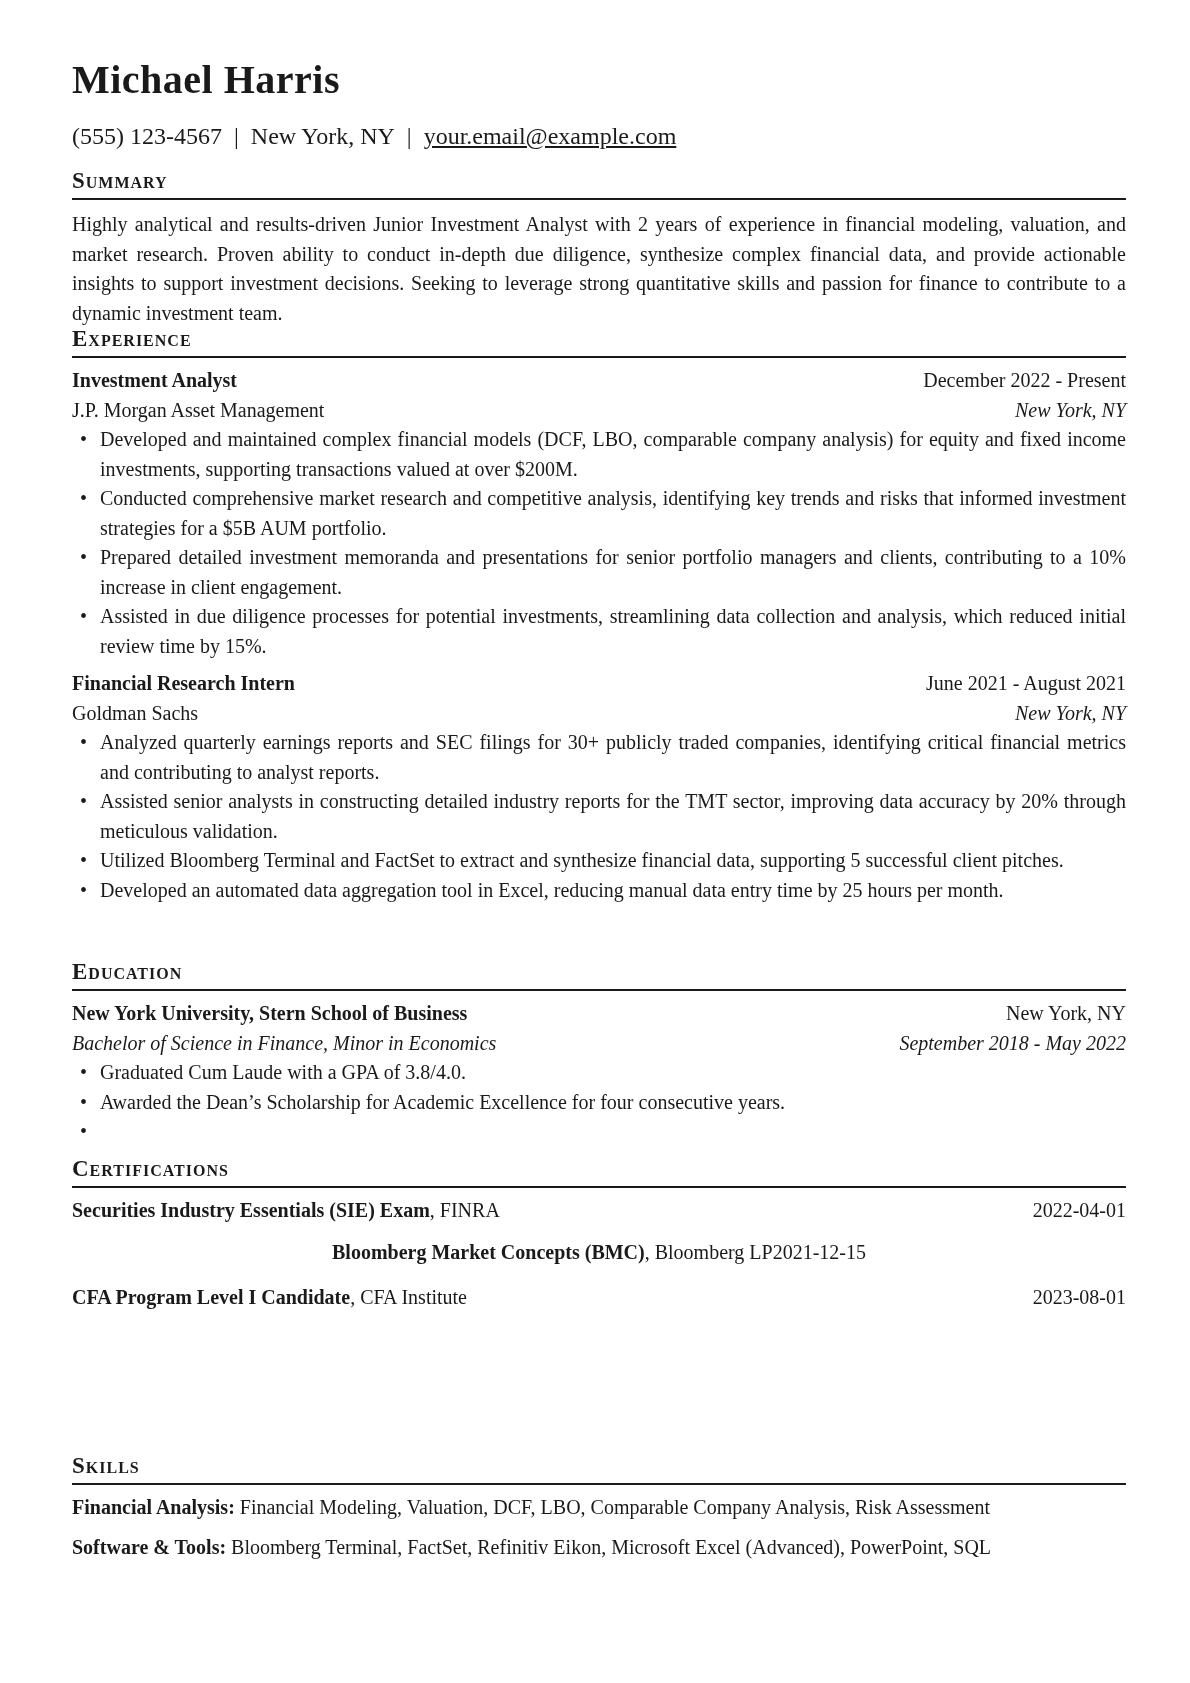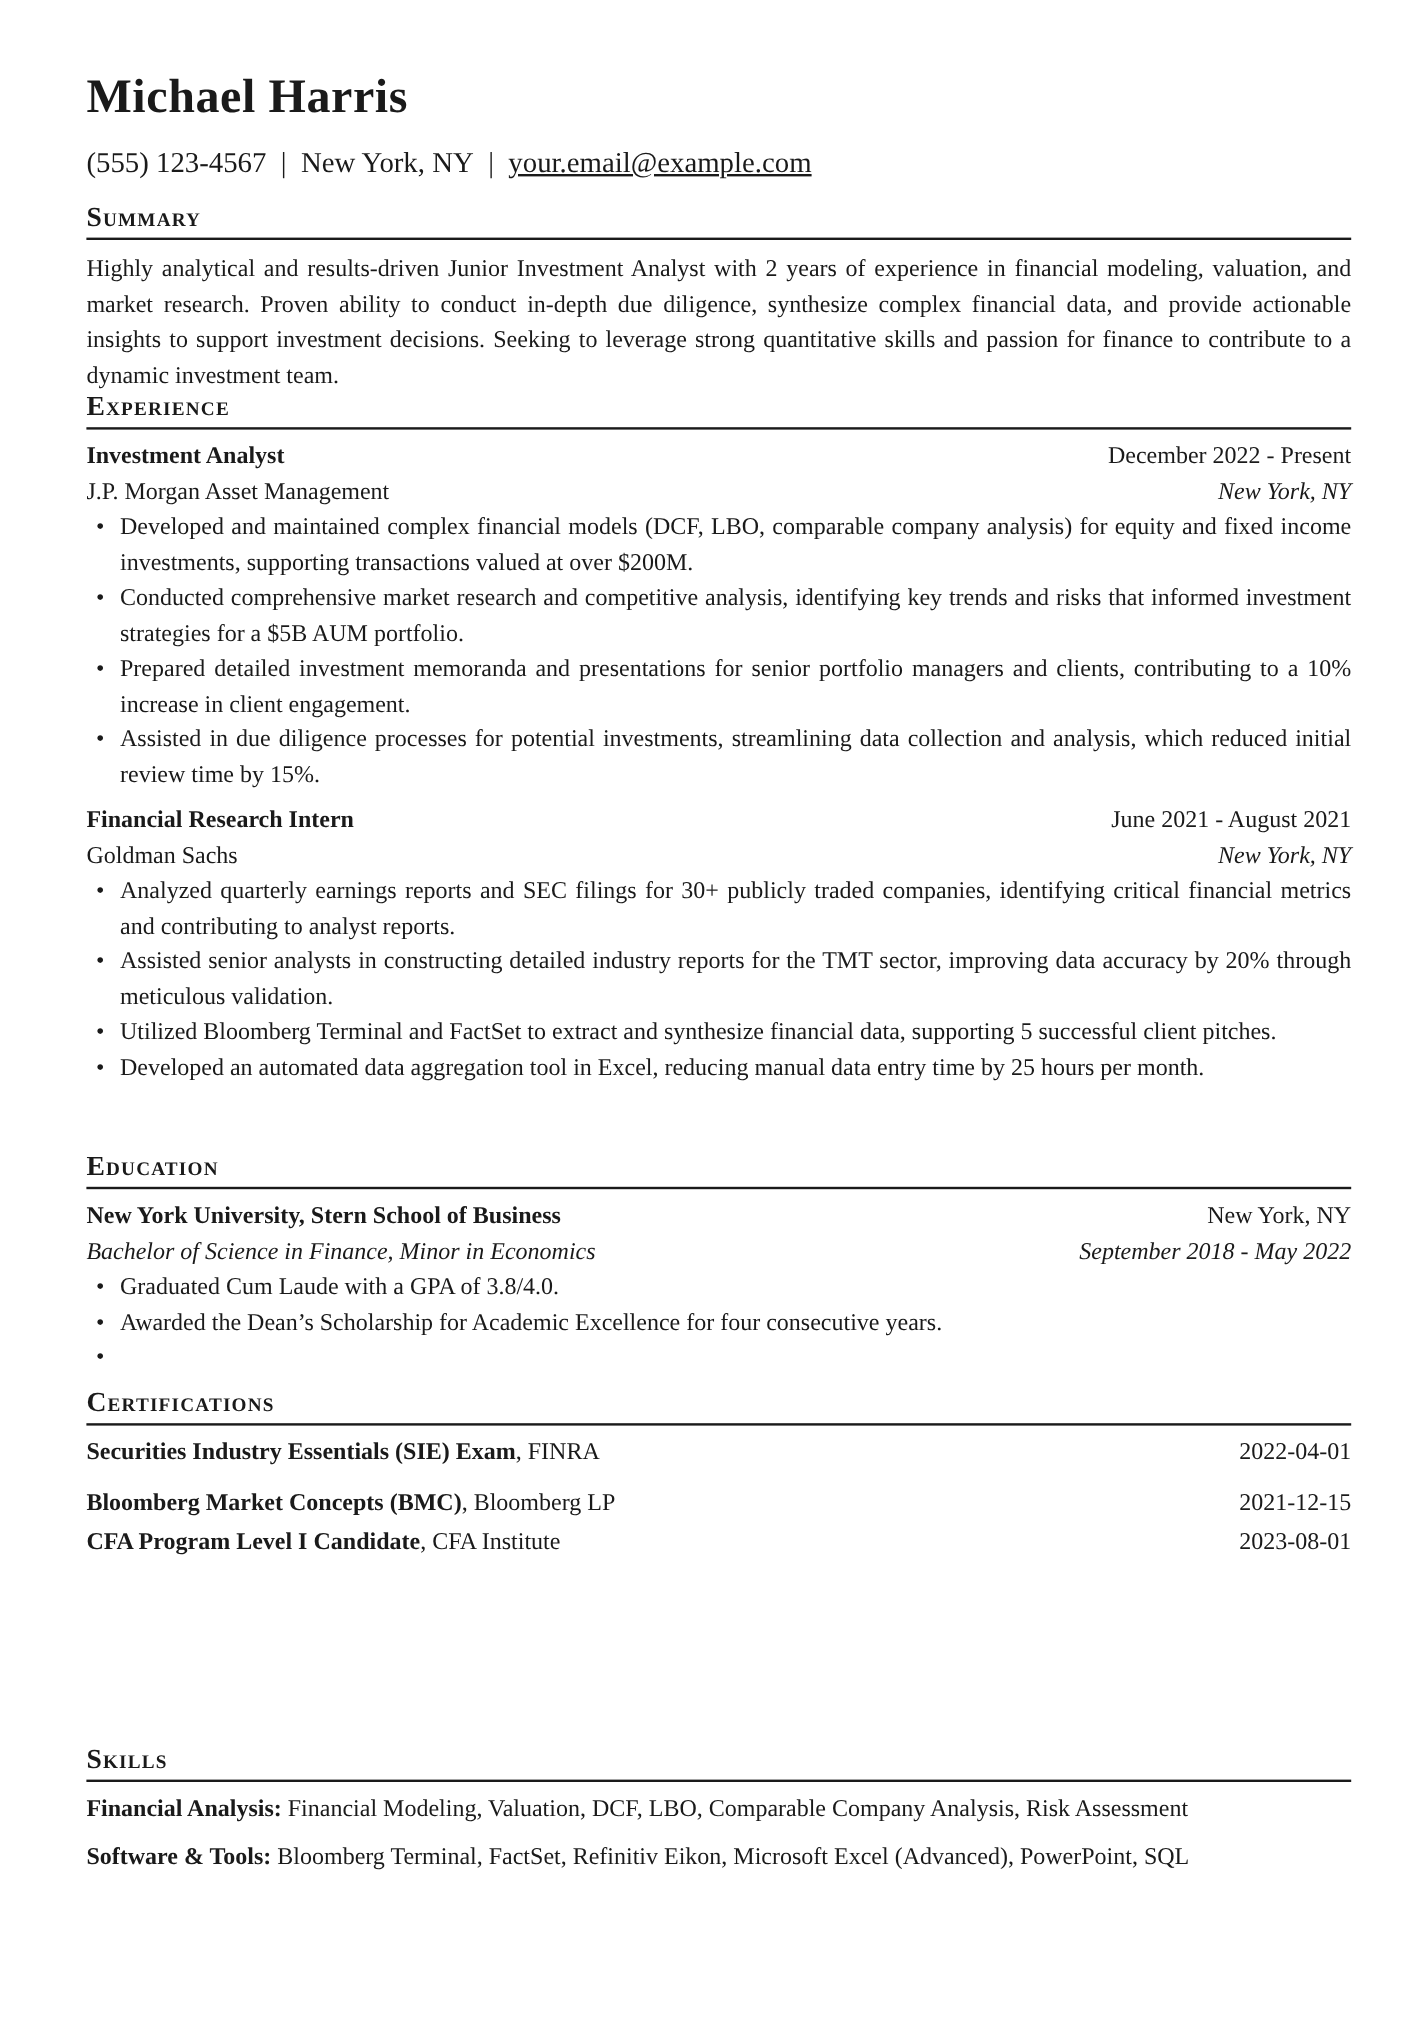--- a/index.html
+++ b/index.html
@@ -104,21 +104,21 @@
   </div>
 
   <div class="section" style="top:1154px;">
     <div class="sec-title">Certifications</div>
     <div class="rule"></div>
     <div style="margin-top:8px;">
       <div class="row" style="margin-bottom:12px;justify-content:space-between;">
           <span><span class="b">Securities Industry Essentials (SIE) Exam</span><span>, FINRA</span></span>
           <span>2022-04-01</span>
         </div>
-      <div class="row" style="margin-bottom:4px;">
+      <div class="row" style="margin-bottom:16px;justify-content:center;">
           <span><span class="b">Bloomberg Market Concepts (BMC)</span><span>, Bloomberg LP</span></span>
           <span>2021-12-15</span>
         </div>
       <div class="row">
           <span><span class="b">CFA Program Level I Candidate</span><span>, CFA Institute</span></span>
           <span>2023-08-01</span>
         </div>
     </div>
   </div>
 

